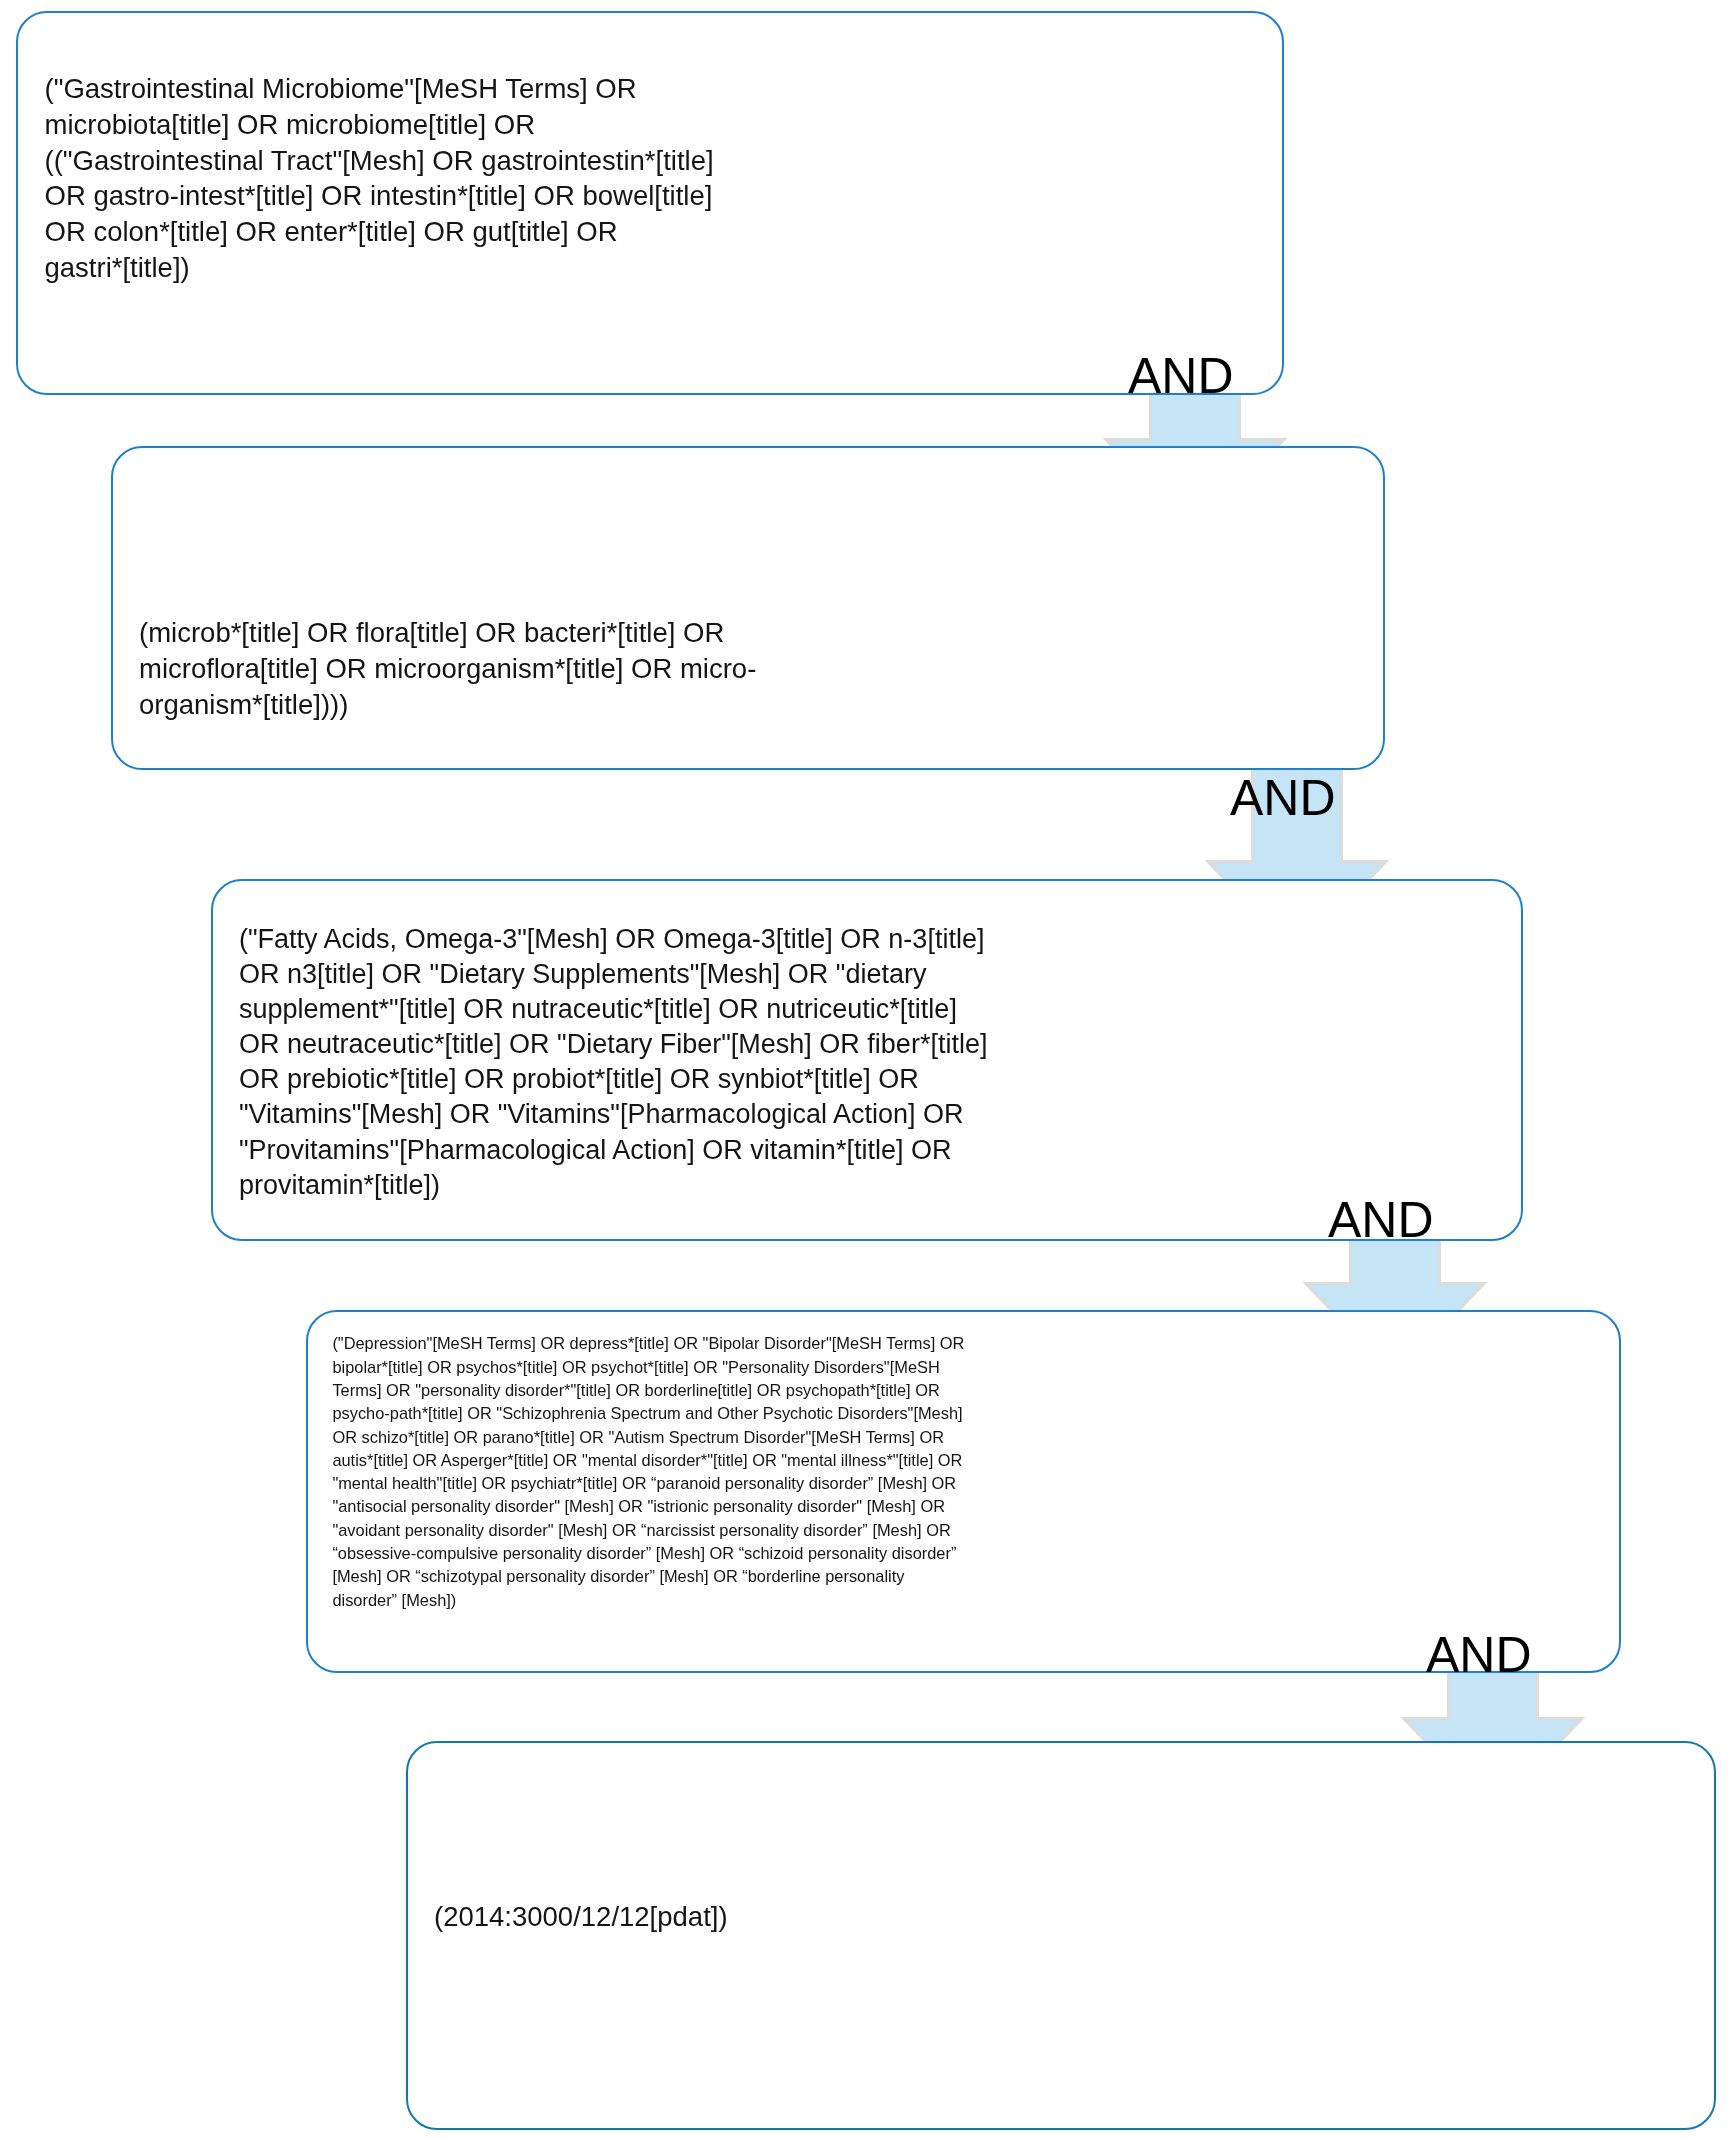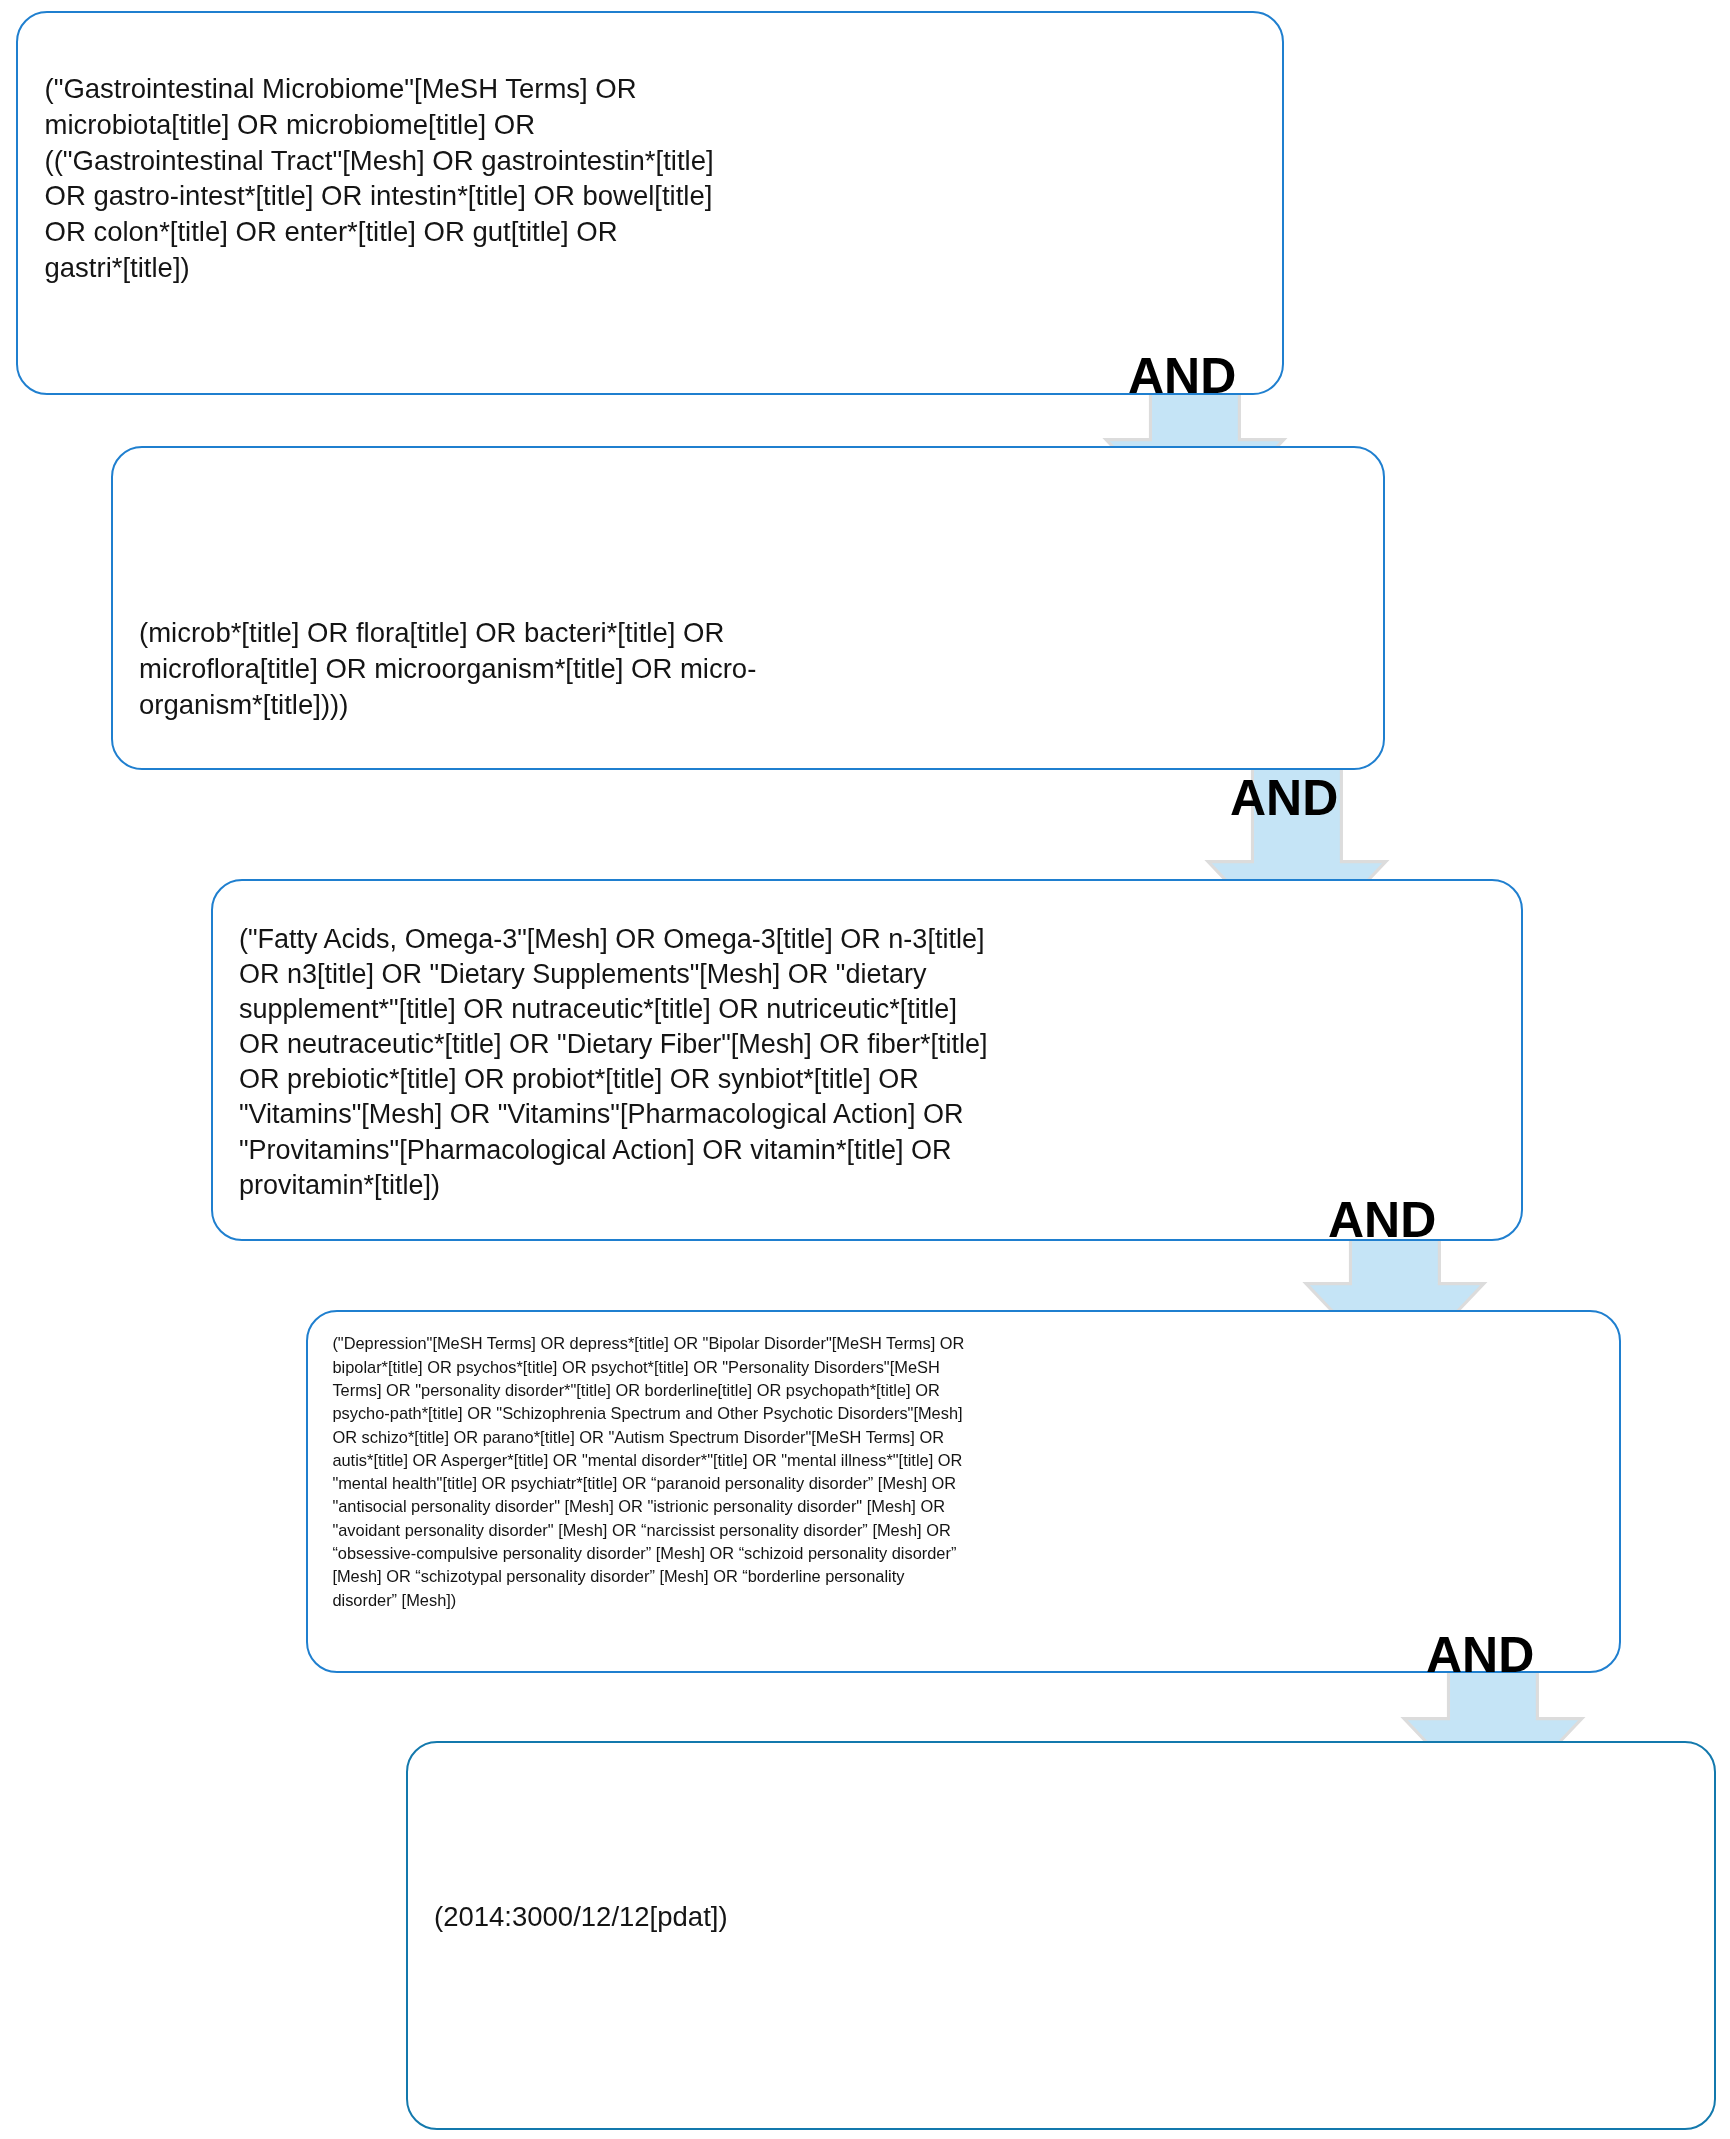--- a/index.html
+++ b/index.html
@@ -40,21 +40,21 @@
     position: absolute;
     z-index: 2;
   }
   .arrow svg {
     display: block;
     overflow: visible;
   }
   .arrow-label {
     position: absolute;
     color: #000000;
-    font-weight: 700;
+    font-weight: 400;
     line-height: 1;
     white-space: nowrap;
     z-index: 6;
   }
 </style>
 </head>
 <body>
 
 <div id="page">
 

